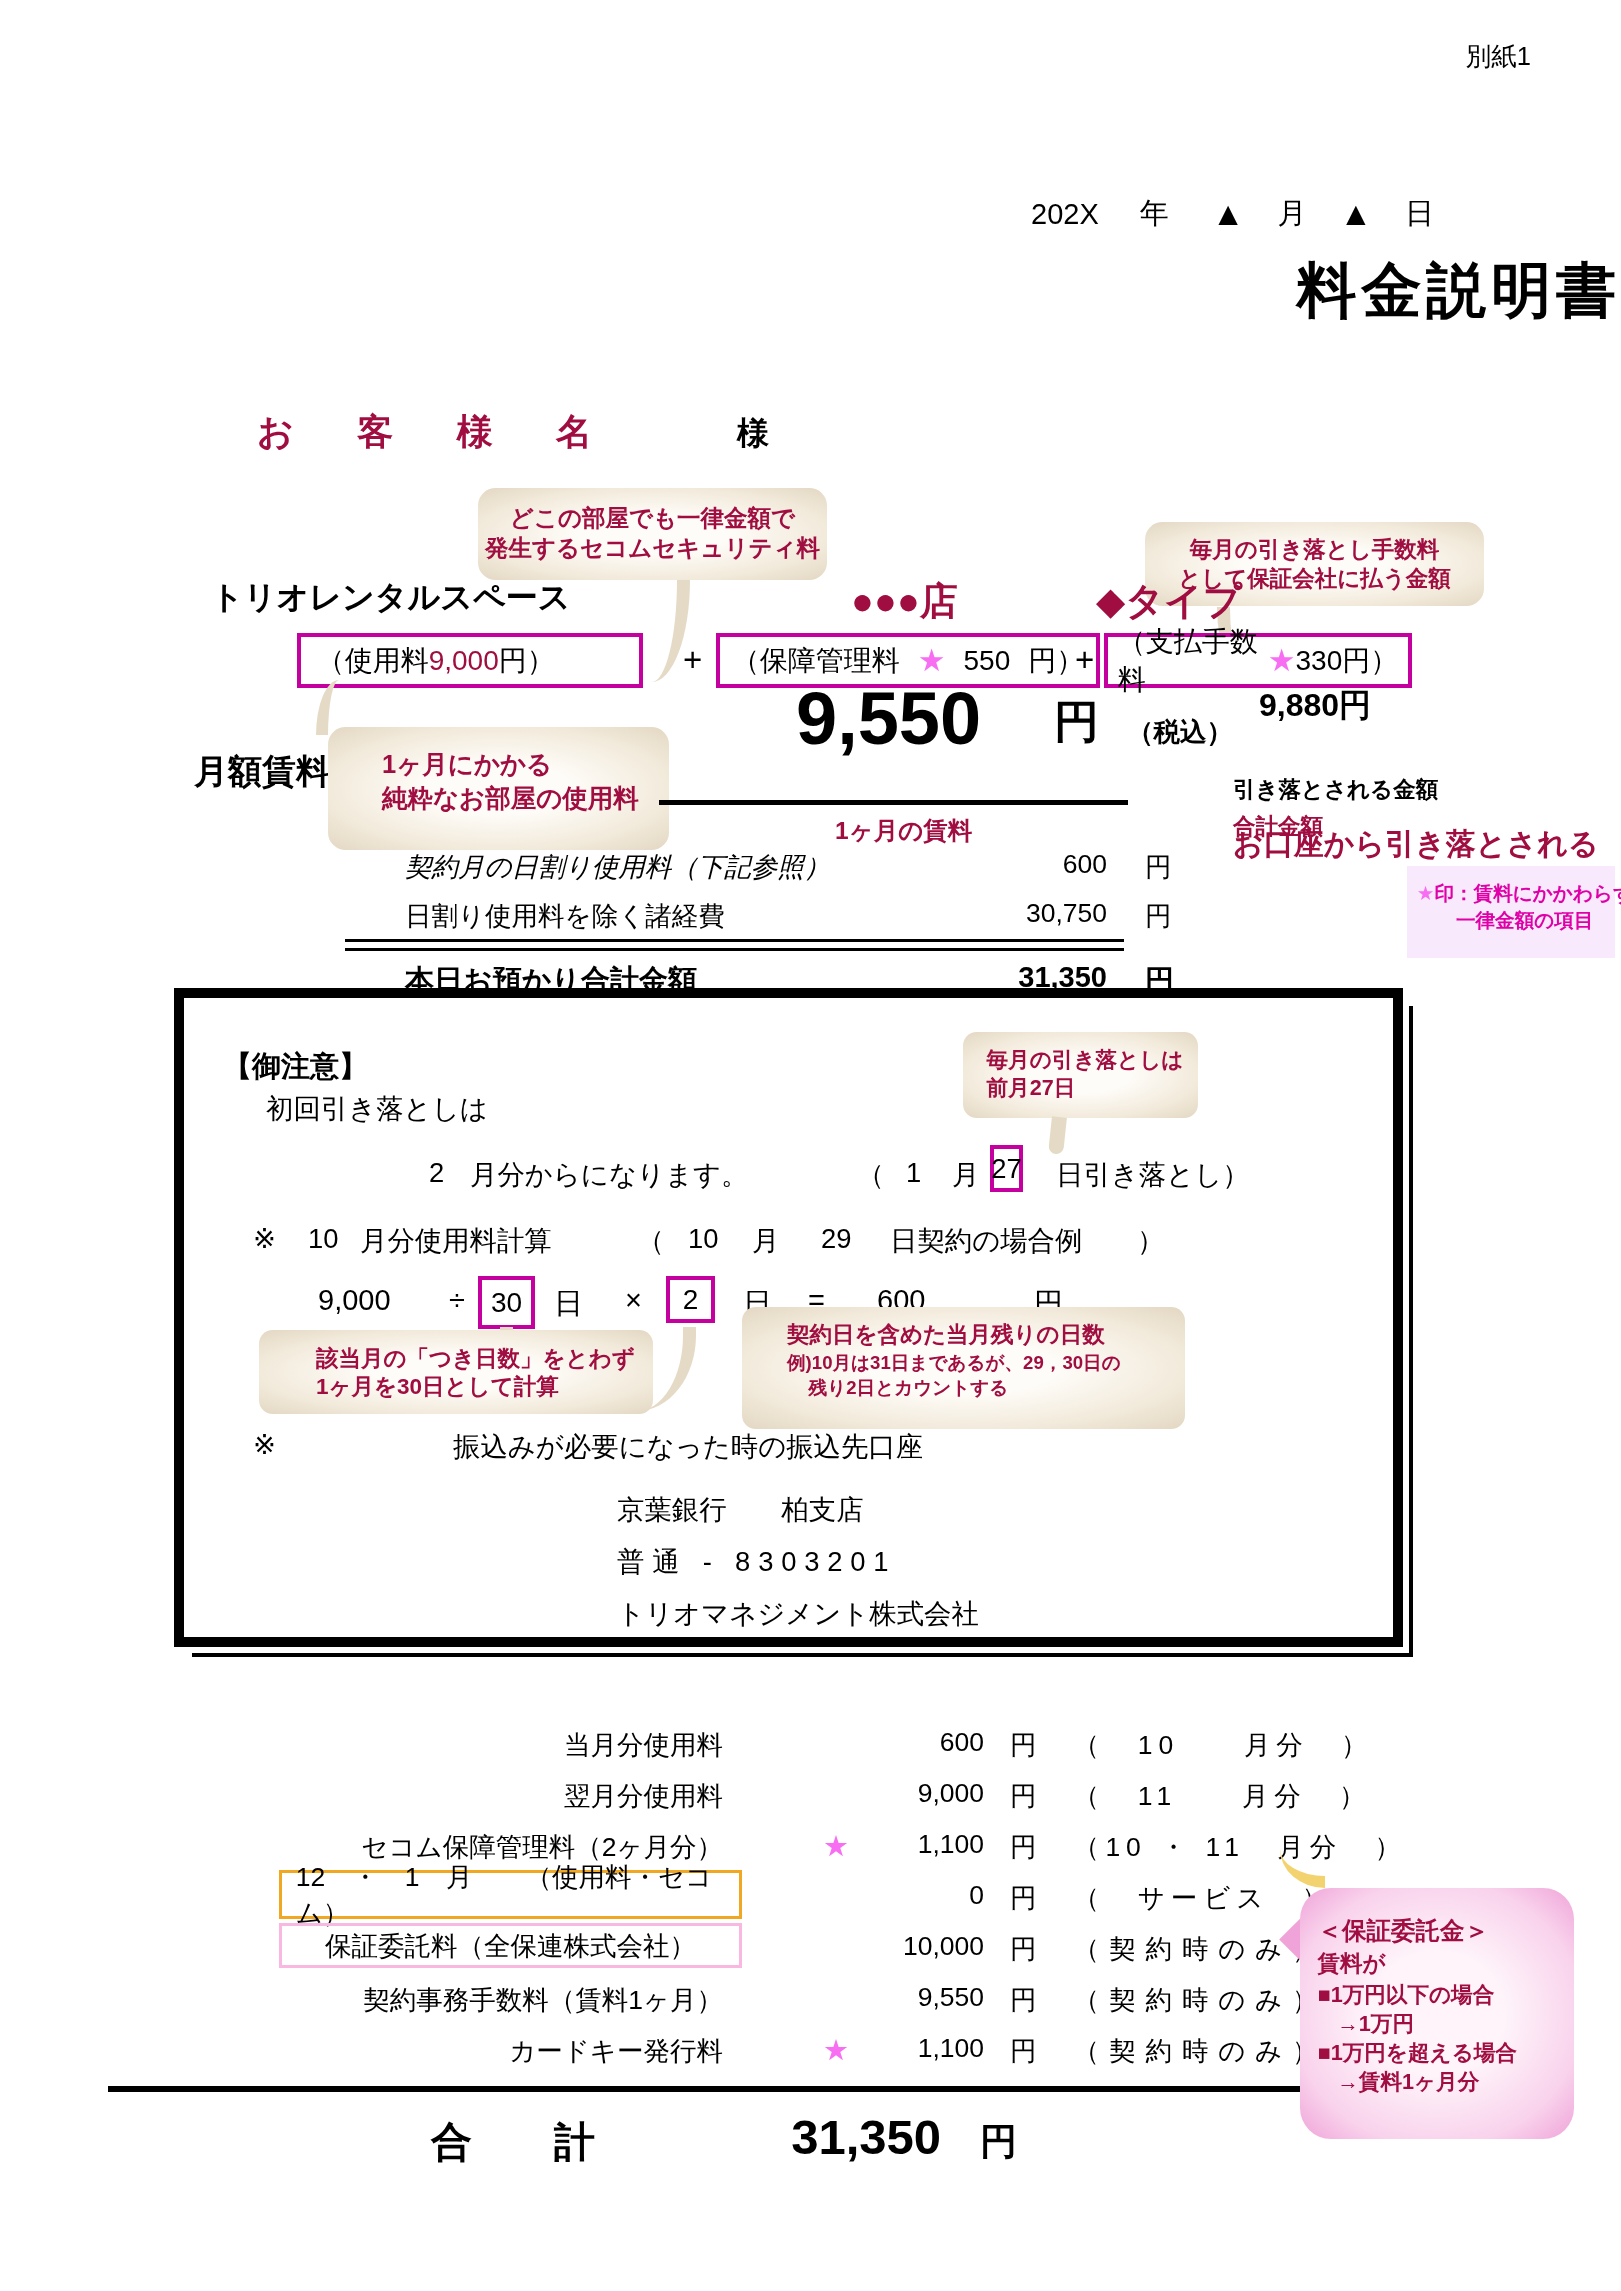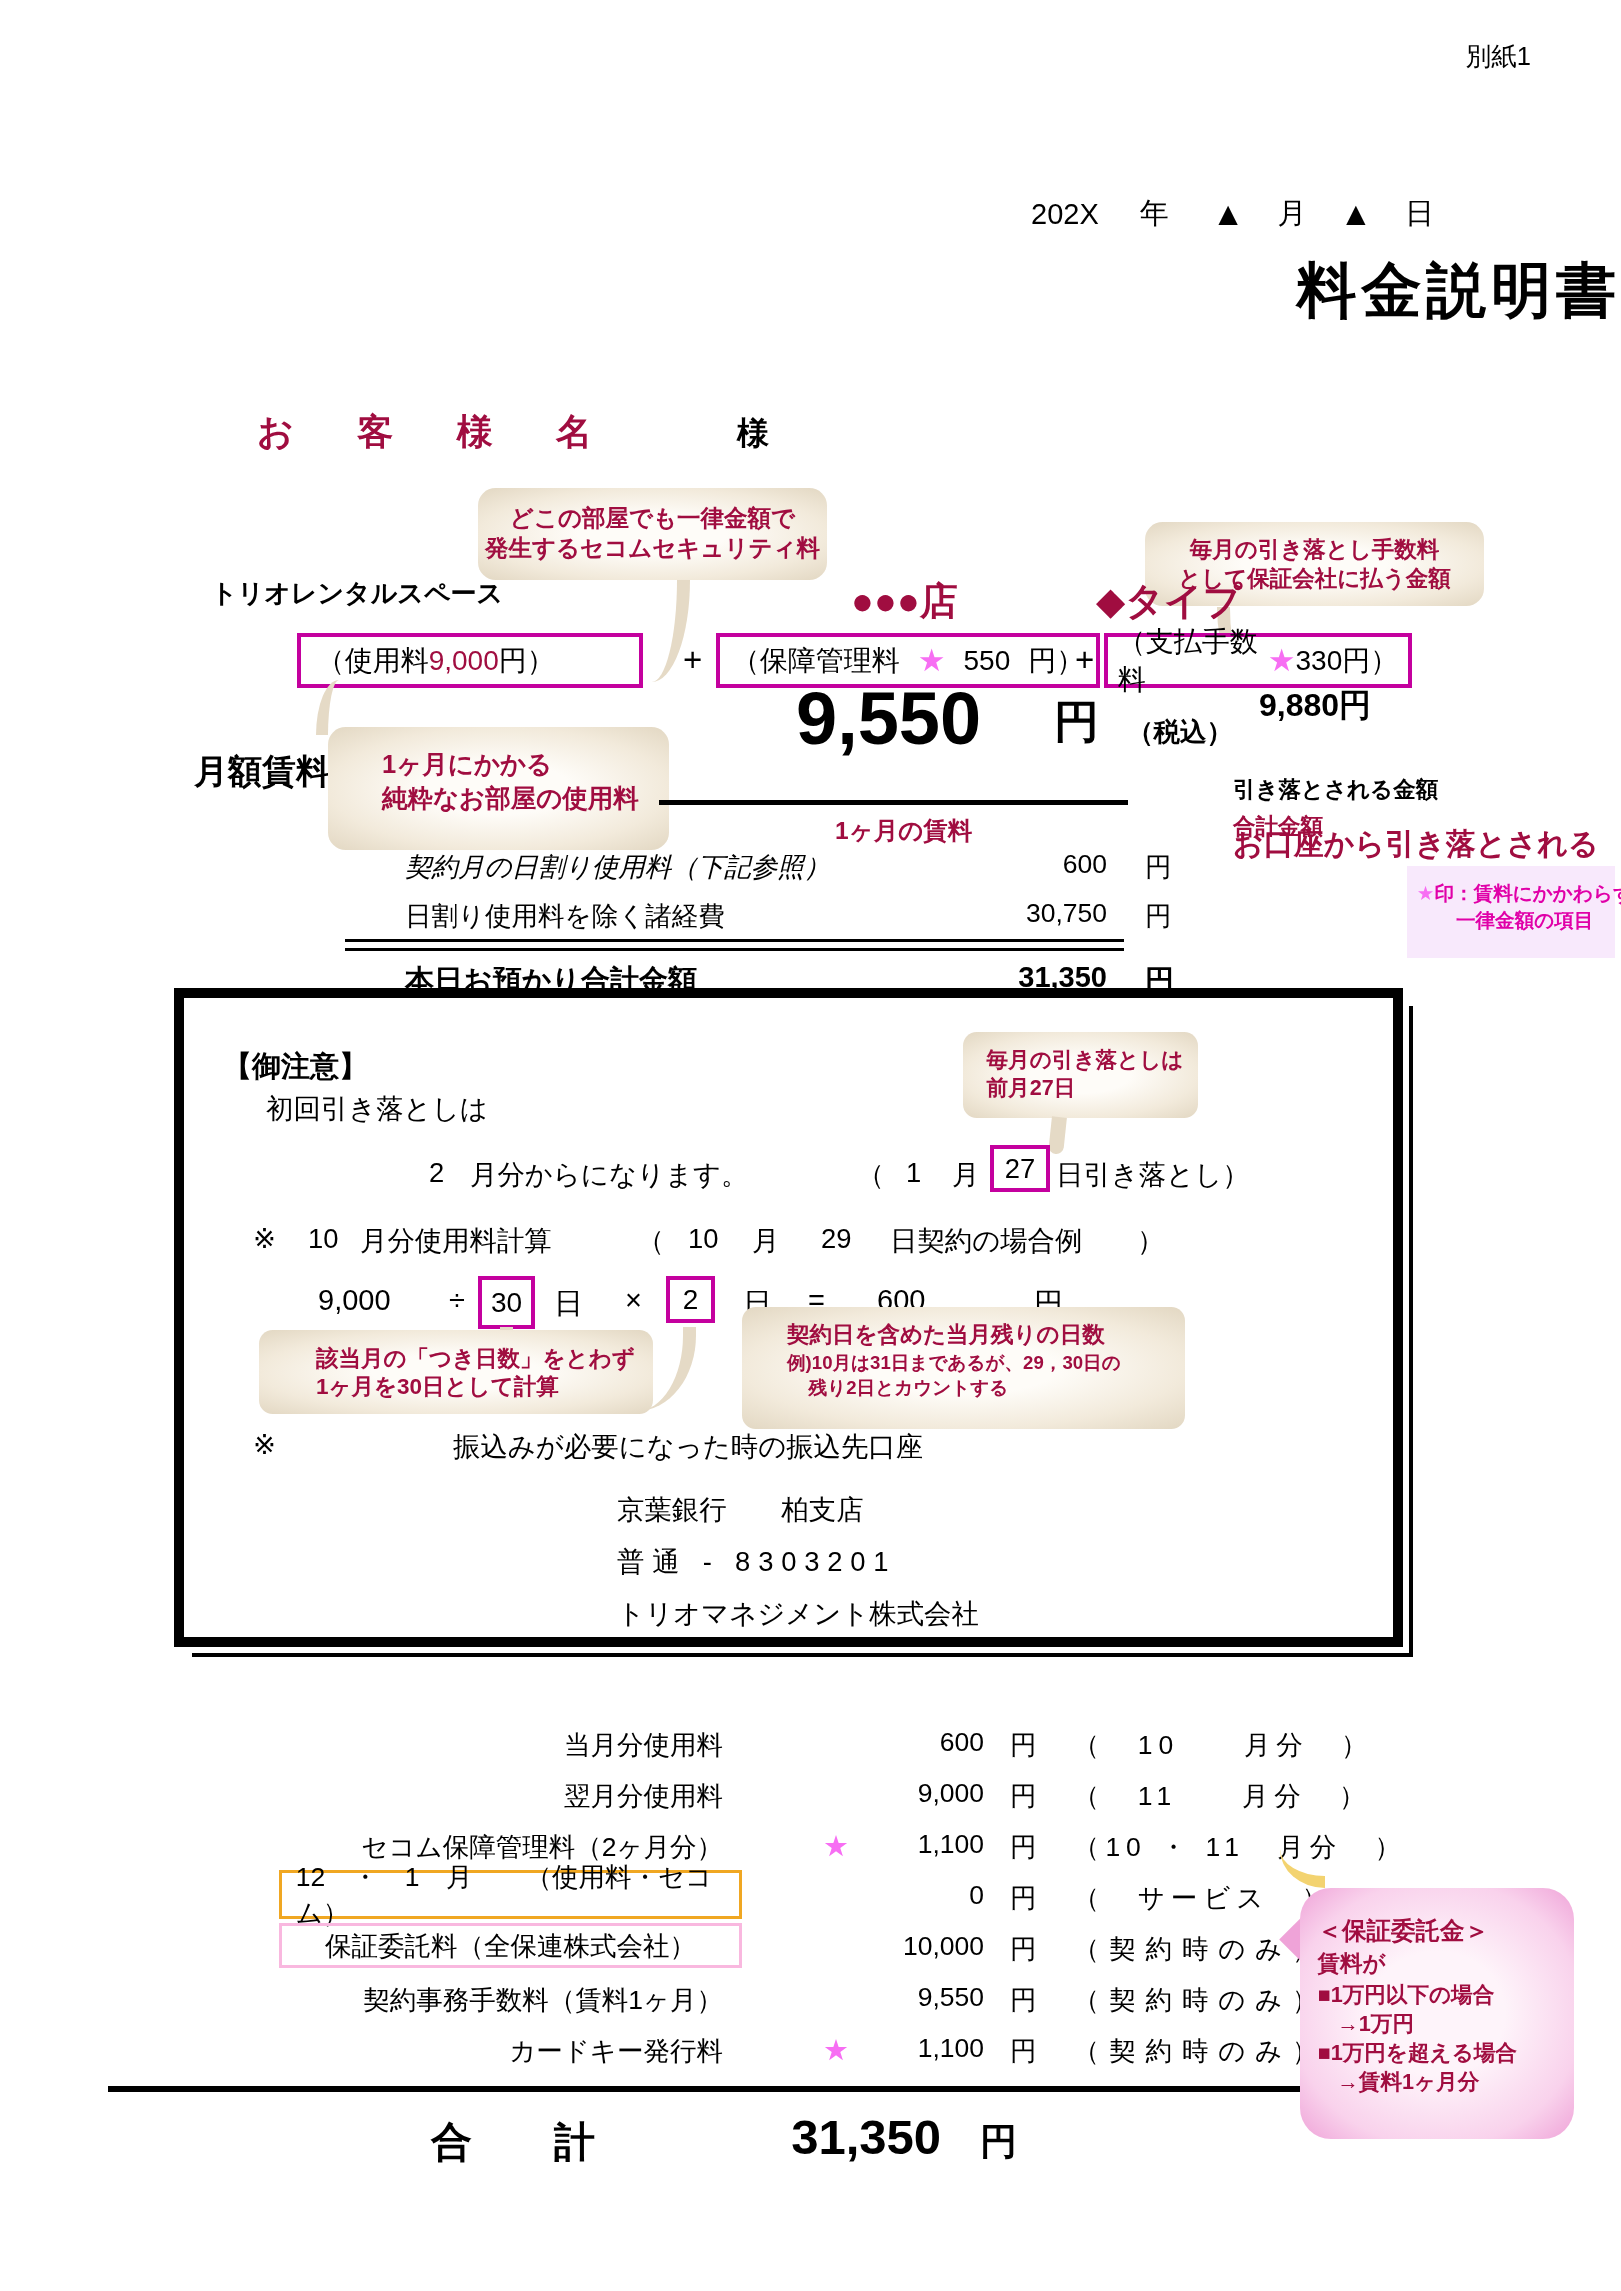--- a/index.html
+++ b/index.html
@@ -45,21 +45,21 @@
     <div class="crimson b" style="font-size:23.5px; line-height:30px;">発生するセコムセキュリティ料</div>
   </div>
   <div class="abs tail" style="left:639px; top:580px; width:51px; height:102px; border-right:13.7px solid #E5DAC6; border-bottom-right-radius:75% 100%;"></div>
 
   <div class="abs bubble-beige" style="left:1145px; top:522px; width:339px; height:84px; text-align:center; padding-top:12.7px;">
     <div class="crimson b" style="font-size:22.5px; line-height:29px;">毎月の引き落とし手数料</div>
     <div class="crimson b" style="font-size:22.5px; line-height:29px;">として保証会社に払う金額</div>
   </div>
   <div class="abs tail" style="left:1217px; top:607px; width:51px; height:80px; border-left:13.7px solid #E5DAC6; border-bottom-left-radius:75% 100%;"></div>
 
-  <div class="abs b" style="left:211px; top:576px; font-size:26px;">トリオレンタルスペース</div>
+  <div class="abs b" style="left:211px; top:576px; font-size:32px;">トリオレンタルスペース</div>
   <div class="abs crimson b" style="left:851px; top:576px; font-size:38px;">●●●店</div>
   <div class="abs crimson b" style="left:1096px; top:576px; font-size:38px;">◆タイプ</div>
 
   <div class="abs mbox" style="left:297px; top:633px; width:346px; height:55px; padding:0 15.7px; font-size:28px;">
     <span>（使用料</span>
     <span class="crimson">9,000</span>
     <span>円）</span>
   </div>
   <div class="abs" style="left:683px; top:641px; font-size:33px;">+</div>
   <div class="abs mbox" style="left:716px; top:633px; width:384px; height:55px; padding:0 11.8px; justify-content:space-between; font-size:28px;">
@@ -123,21 +123,21 @@
     </div>
     <div class="abs" style="left:866px; top:119px; width:14.7px; height:37px; background:#E5DAC6; border-radius:0 0 11.8px 11.8px; transform:rotate(6deg);"></div>
 
     <div class="abs" style="left:82px; top:93px; font-size:27.4px;">初回引き落としは</div>
 
     <div class="abs" style="left:245px; top:159px; font-size:27.4px;">2</div>
     <div class="abs" style="left:286px; top:159px; font-size:27.4px;">月分からになります。</div>
     <div class="abs" style="left:673px; top:159px; font-size:27.4px;">（</div>
     <div class="abs" style="left:722px; top:159px; font-size:27.4px;">1</div>
     <div class="abs" style="left:768px; top:159px; font-size:27.4px;">月</div>
-    <div class="abs mbox" style="left:806px; top:147px; width:60px; height:47px; justify-content:center; font-size:27.4px;">
+    <div class="abs mbox" style="left:806px; top:147px; width:33px; height:47px; justify-content:center; font-size:27.4px;">
       <span>27</span>
     </div>
     <div class="abs" style="left:872px; top:159px; font-size:27.4px;">日引き落とし）</div>
 
     <div class="abs" style="left:69px; top:225px; font-size:27.4px;">※</div>
     <div class="abs" style="left:124px; top:225px; font-size:27.4px;">10</div>
     <div class="abs" style="left:176px; top:225px; font-size:27.4px;">月分使用料計算</div>
     <div class="abs" style="left:453px; top:225px; font-size:27.4px;">（</div>
     <div class="abs" style="left:504px; top:225px; font-size:27.4px;">10</div>
     <div class="abs" style="left:568px; top:225px; font-size:27.4px;">月</div>

